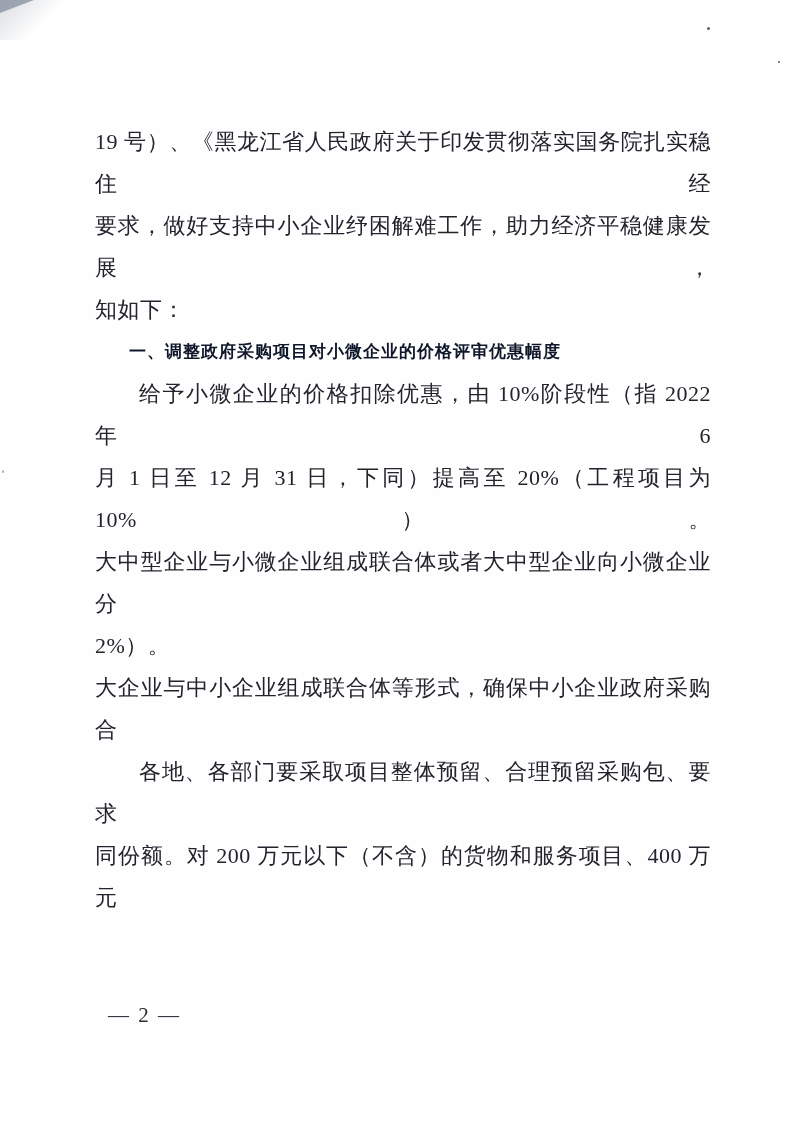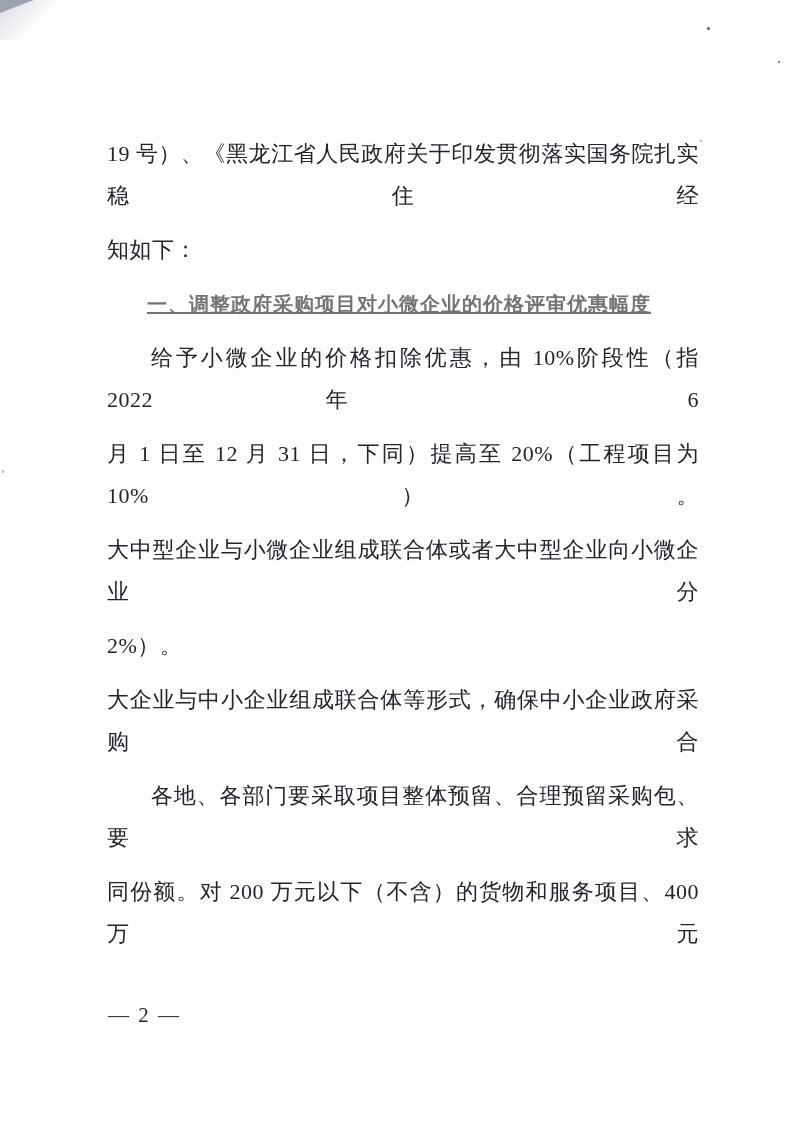--- a/index.html
+++ b/index.html
@@ -35,31 +35,30 @@
   .speck.s4 { left: 2px;   top: 470px; width: 2px; height: 3px; opacity: .5; }
 
   .content {
     position: absolute;
     left: 95px; top: 121px;
     width: 616px;
     font-size: 22px;
     line-height: 42px;
     letter-spacing: 0.5px;
   }
-  .ln { margin: 12px; text-align: justify; }
+  .ln { margin: 0; text-align: justify; }
   .j   { text-align-last: justify; }
   .end { text-align-last: left; font-family: Liberation Serif, serif; }
   .ind { text-indent: 2em; }
   .h {
     font-family: "Liberation Sans", sans-serif;
     font-weight: 700;
-    font-size: 20px;
-    color: #737373;
+    font-size: 17px;
+    color: #0f172a;
     letter-spacing: 1px;
-    text-decoration: underline;
   }
   .footer {
     position: absolute;
     left: 108px; top: 1003px;
     font-size: 21px;
     color: #2a2a36;
     letter-spacing: 2px;
   }
 </style>
 </head>
@@ -68,20 +67,21 @@
 <div class="page">
   <div class="corner-fade"></div>
   <div class="corner-artifact"></div>
   <div class="speck s1"></div>
   <div class="speck s2"></div>
   <div class="speck s3"></div>
   <div class="speck s4"></div>
 
   <div class="content">
     <p class="ln j">19 号）、《黑龙江省人民政府关于印发贯彻落实国务院扎实稳住经</p>
+    <p class="ln j">要求，做好支持中小企业纾困解难工作，助力经济平稳健康发展，</p>
     <p class="ln end">知如下：</p>
     <p class="ln end h ind">一、调整政府采购项目对小微企业的价格评审优惠幅度</p>
     <p class="ln j ind">给予小微企业的价格扣除优惠，由 10%阶段性（指 2022 年 6</p>
     <p class="ln j">月 1 日至 12 月 31 日，下同）提高至 20%（工程项目为 10%）。</p>
     <p class="ln j">大中型企业与小微企业组成联合体或者大中型企业向小微企业分</p>
     <p class="ln end">2%）。</p>
     <p class="ln j">大企业与中小企业组成联合体等形式，确保中小企业政府采购合</p>
     <p class="ln j ind">各地、各部门要采取项目整体预留、合理预留采购包、要求</p>
     <p class="ln j">同份额。对 200 万元以下（不含）的货物和服务项目、400 万元</p>
 

